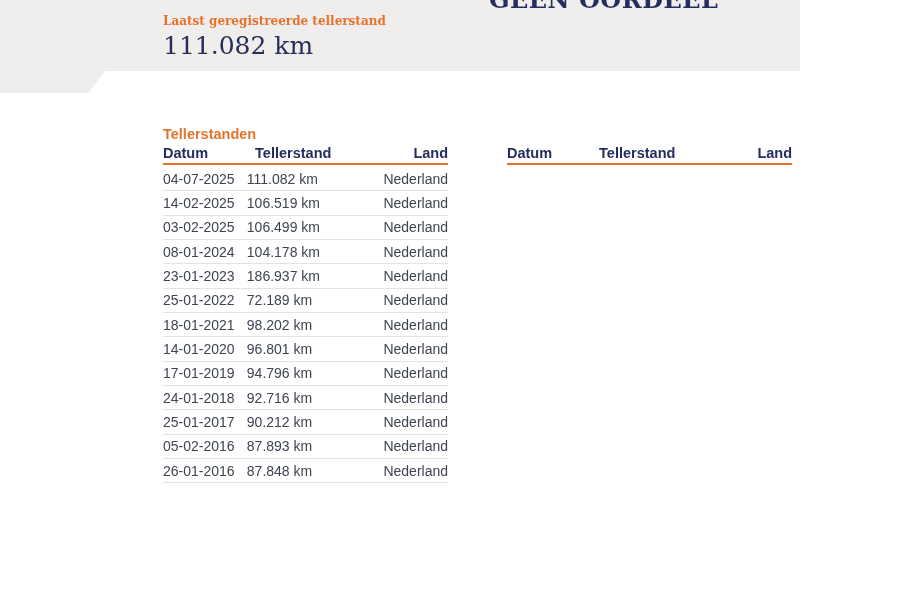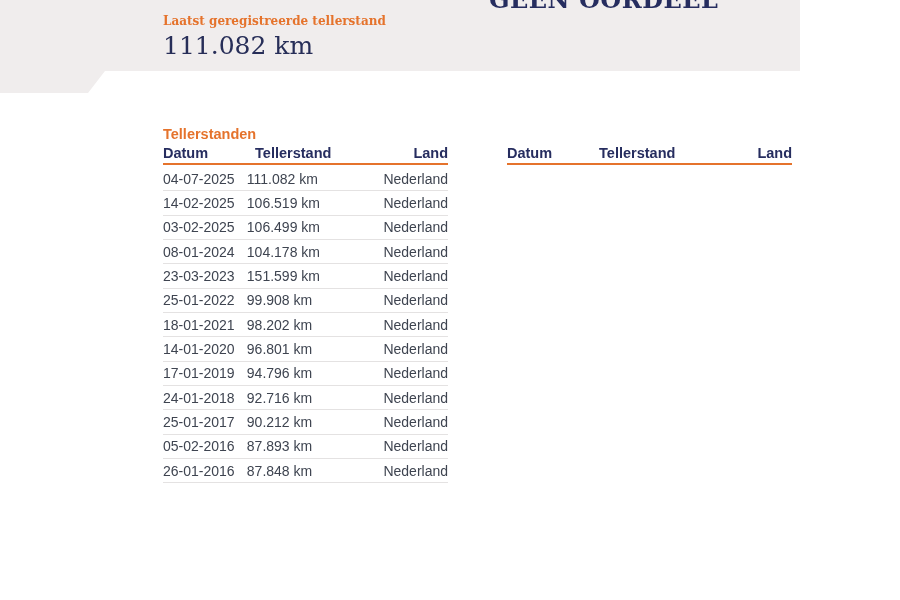--- a/index.html
+++ b/index.html
@@ -136,28 +136,28 @@
     <span class="c-land">Nederland</span>
   </div>
 
   <div class="trow">
     <span class="c-datum">08-01-2024</span>
     <span class="c-teller">104.178 km</span>
     <span class="c-land">Nederland</span>
   </div>
 
   <div class="trow">
-    <span class="c-datum">23-03-2023</span>
-    <span class="c-teller">151.599 km</span>
+    <span class="c-datum">23-01-2023</span>
+    <span class="c-teller">186.937 km</span>
     <span class="c-land">Nederland</span>
   </div>
 
   <div class="trow">
     <span class="c-datum">25-01-2022</span>
-    <span class="c-teller">99.908 km</span>
+    <span class="c-teller">72.189 km</span>
     <span class="c-land">Nederland</span>
   </div>
 
   <div class="trow">
     <span class="c-datum">18-01-2021</span>
     <span class="c-teller">98.202 km</span>
     <span class="c-land">Nederland</span>
   </div>
 
   <div class="trow">

